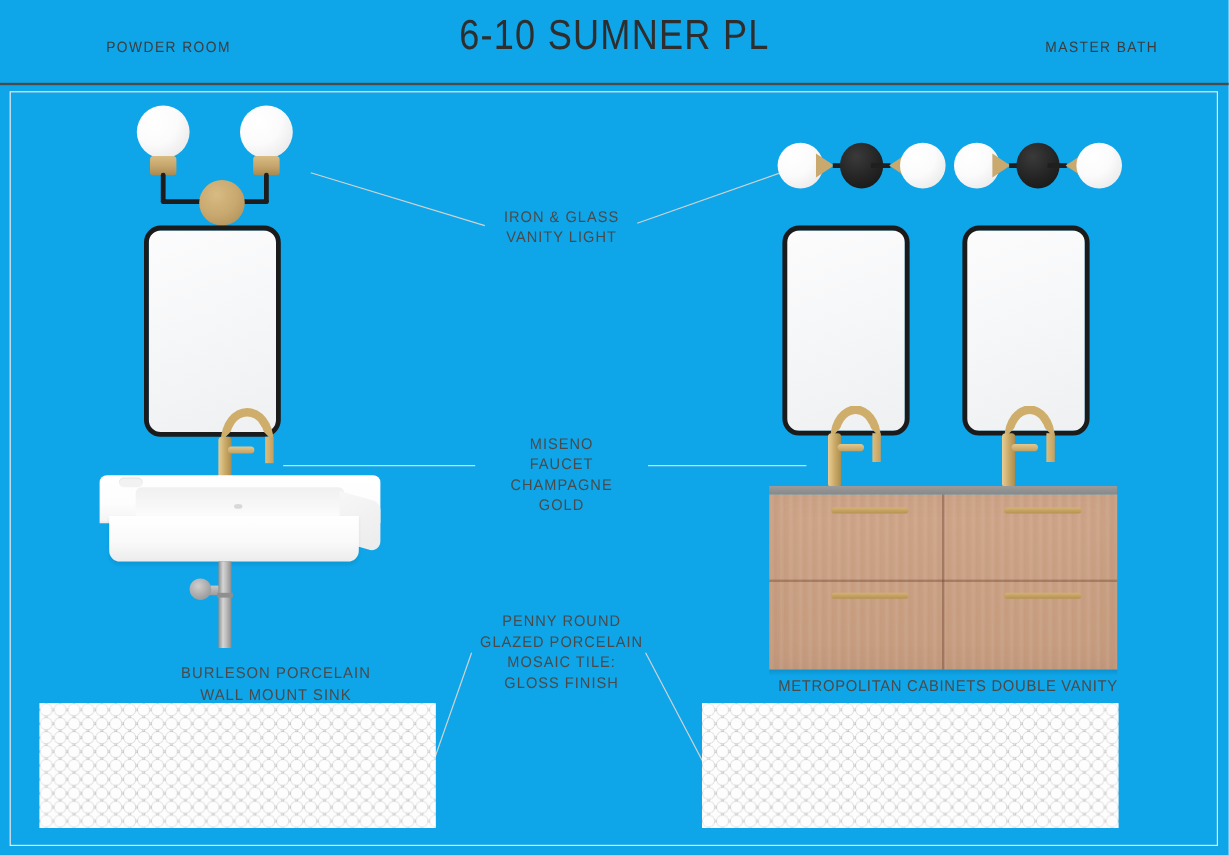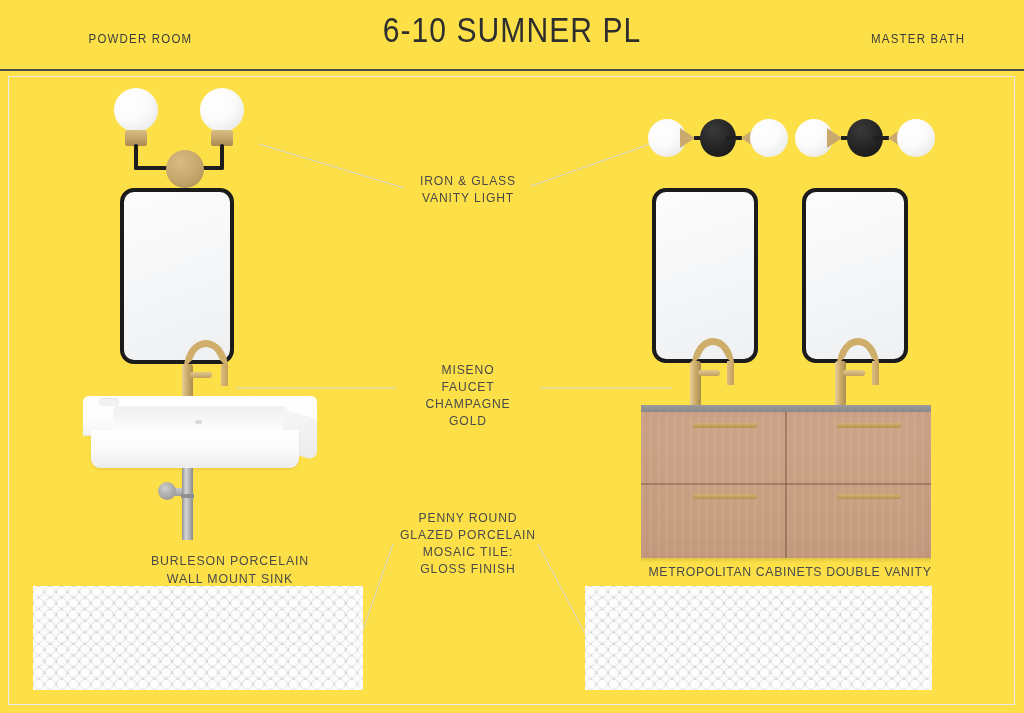--- a/index.html
+++ b/index.html
@@ -13,21 +13,21 @@
     position: relative;
     overflow: hidden;
     font-family: "Liberation Sans", sans-serif;
     color: #3b3b3b;
   }
 
   #board {
     position: absolute;
     left: 0; top: 0;
     width: 1024px; height: 713px;
-    background: #fde047;
+    background: #0ea5e9;
   }
 
   
   .header {
     position: absolute;
     left: 0; top: 0;
     width: 1024px; height: 70px;
   }
   .header-rule {
     position: absolute;

